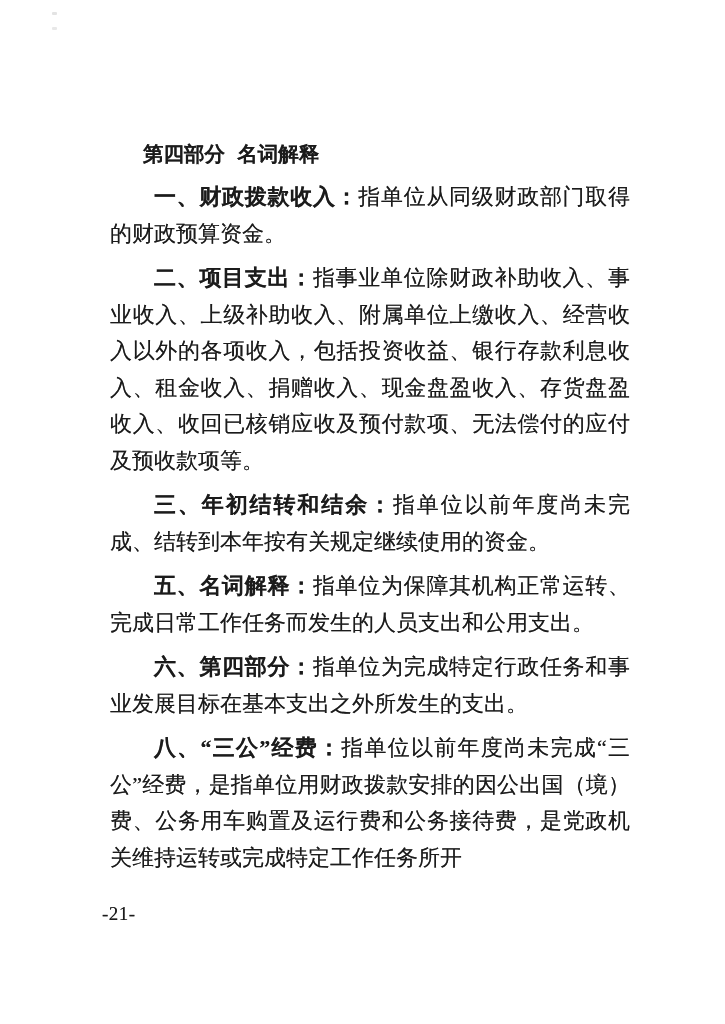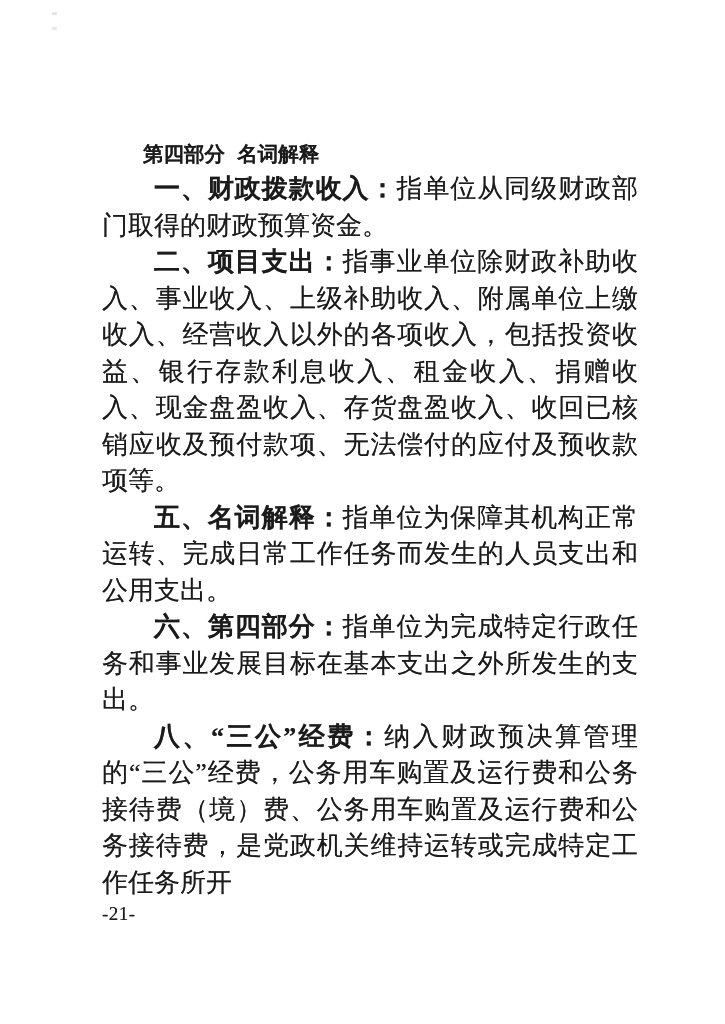--- a/index.html
+++ b/index.html
@@ -25,22 +25,22 @@
   .doc-title {
     margin: 0;
     font-size: 20.5px;
     line-height: 33px;
     font-weight: 700;
     text-indent: 2em;
     word-spacing: 7px;
     white-space: pre-wrap;
   }
   p.def {
-    margin: 0;
-    font-size: 26px;
+    margin: 8px;
+    font-size: 22px;
     line-height: 36.5px;
     text-indent: 2em;
     text-align: justify;
     text-justify: inter-character;
   }
   p.def .term {
     font-weight: 700;
   }
   .scan {
     text-shadow: 0 0 0.5px rgba(25, 25, 25, 0.65);
@@ -69,21 +69,22 @@
 <div class="page">
 
   <div class="artifact artifact-1"></div>
   <div class="artifact artifact-2"></div>
 
   <div class="content">
     <h1 class="doc-title scan">第四部分 名词解释</h1>
     <div>
         <p class="def scan"><span class="term">一、财政拨款收入：</span><span>指单位从同级财政部门取得的财政预算资金。</span></p>
         <p class="def scan"><span class="term">二、项目支出：</span><span>指事业单位除财政补助收入、事业收入、上级补助收入、附属单位上缴收入、经营收入以外的各项收入，包括投资收益、银行存款利息收入、租金收入、捐赠收入、现金盘盈收入、存货盘盈收入、收回已核销应收及预付款项、无法偿付的应付及预收款项等。</span></p>
+        <p class="def scan"><span class="term">三、年初结转和结余：</span><span>指单位以前年度尚未完成、结转到本年按有关规定继续使用的资金。</span></p>
         <p class="def scan"><span class="term">五、名词解释：</span><span>指单位为保障其机构正常运转、完成日常工作任务而发生的人员支出和公用支出。</span></p>
         <p class="def scan"><span class="term">六、第四部分：</span><span>指单位为完成特定行政任务和事业发展目标在基本支出之外所发生的支出。</span></p>
-        <p class="def scan"><span class="term">八、“三公”经费：</span><span>纳入财政预决算管理的“三公”经费，公务用车购置及运行费和公务接待费（境）费、公务用车购置及运行费和公务接待费，是党政机关维持运转或完成特定工作任务所开</span></p>
+        <p class="def scan"><span class="term">八、“三公”经费：</span><span>指单位以前年度尚未完成“三公”经费，是指单位用财政拨款安排的因公出国（境）费、公务用车购置及运行费和公务接待费，是党政机关维持运转或完成特定工作任务所开</span></p>
       </div>
   </div>
 
   <div class="footer scan">-21-</div>
 
 </div>
 
 </body></html>

